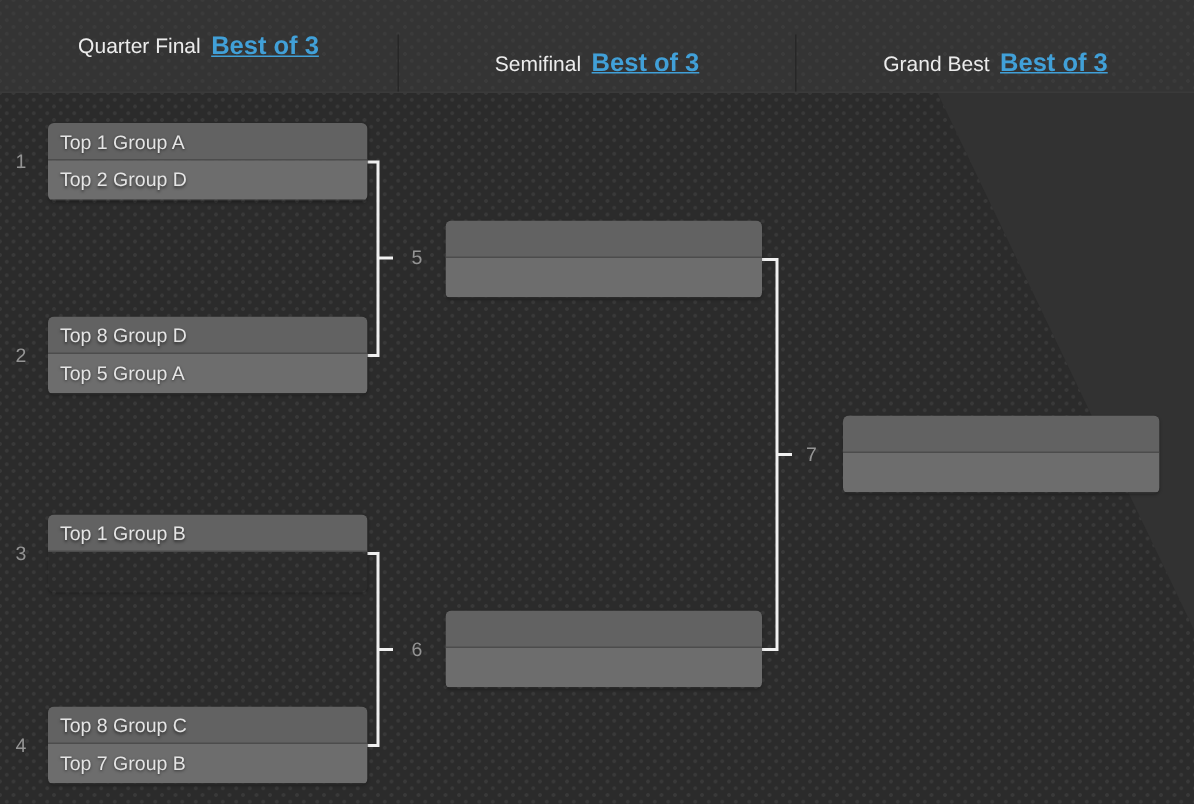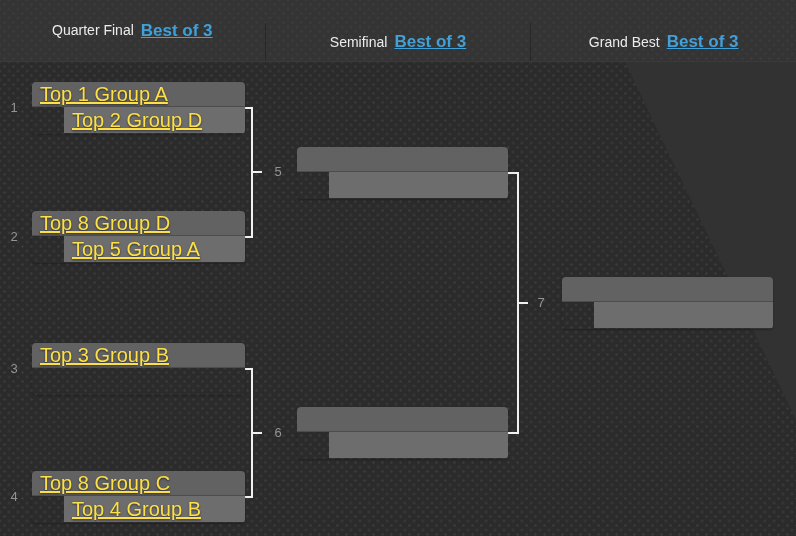--- a/index.html
+++ b/index.html
@@ -50,26 +50,26 @@
     position:absolute;
     width:213px;height:52px;
     border-radius:4px;
     overflow:hidden;
     box-shadow:0 1px 2px rgba(0,0,0,0.25);
   }
   .match-box.wide{width:211px;}
   .slot{
     height:26px;line-height:26px;
     padding-left:8px;box-sizing:border-box;
-    font-size:20px;color:#fde047;
+    font-size:13px;color:#e5e5e5;
     text-shadow:0 1px 2px rgba(0,0,0,0.55);
-    white-space:nowrap;overflow:hidden;text-decoration:underline;
+    white-space:nowrap;overflow:hidden;
   }
   .slot.top{background:#626262;height:25px;line-height:25px;border-bottom:1px solid #4c4c4c;}
-  .slot.bottom{background:#6d6d6d;margin-left:32px;}
+  .slot.bottom{background:#6d6d6d;}
   .match-num{
     position:absolute;
     width:20px;height:16px;line-height:16px;
     text-align:center;
     color:#949494;font-size:13px;
   }
 </style>
 </head>
 <body>
 
@@ -105,27 +105,27 @@
   </div>
 
   <span class="match-num" style="left:4px;top:229px">2</span>
   <div class="match-box" style="left:32px;top:211px">
     <div class="slot top">Top 8 Group D</div>
     <div class="slot bottom">Top 5 Group A</div>
   </div>
 
   <span class="match-num" style="left:4px;top:361px">3</span>
   <div class="match-box" style="left:32px;top:343px">
-    <div class="slot top">Top 3 Group B</div>
+    <div class="slot top">Top 1 Group B</div>
   </div>
 
   <span class="match-num" style="left:4px;top:489px">4</span>
   <div class="match-box" style="left:32px;top:471px">
     <div class="slot top">Top 8 Group C</div>
-    <div class="slot bottom">Top 4 Group B</div>
+    <div class="slot bottom">Top 7 Group B</div>
   </div>
 
   <span class="match-num" style="left:268px;top:164px">5</span>
   <div class="match-box wide" style="left:297px;top:147px">
     <div class="slot top"></div>
     <div class="slot bottom"></div>
   </div>
 
   <span class="match-num" style="left:268px;top:425px">6</span>
   <div class="match-box wide" style="left:297px;top:407px">

